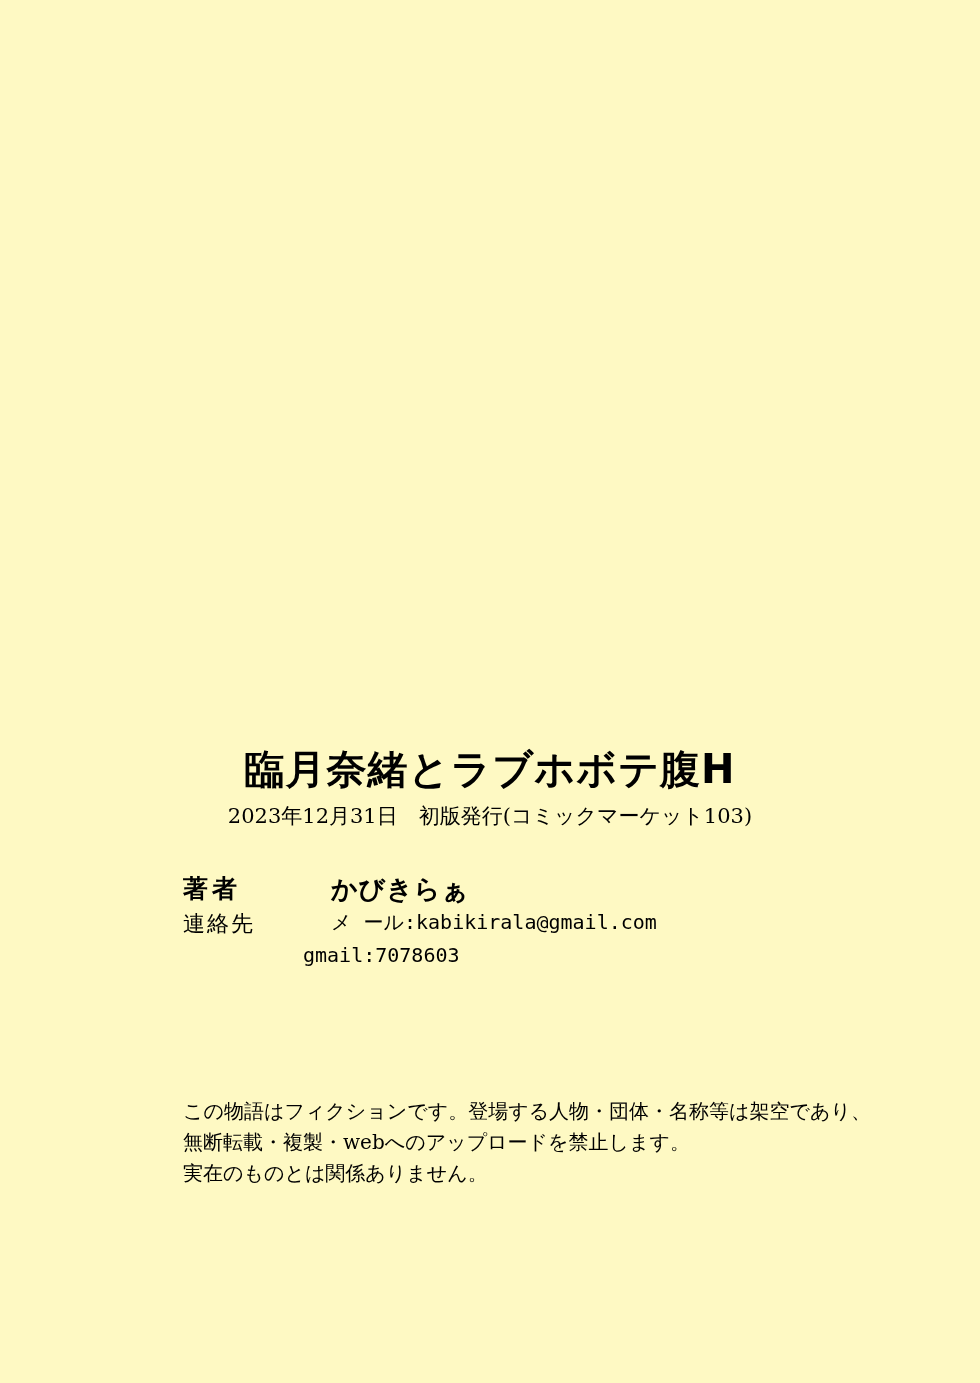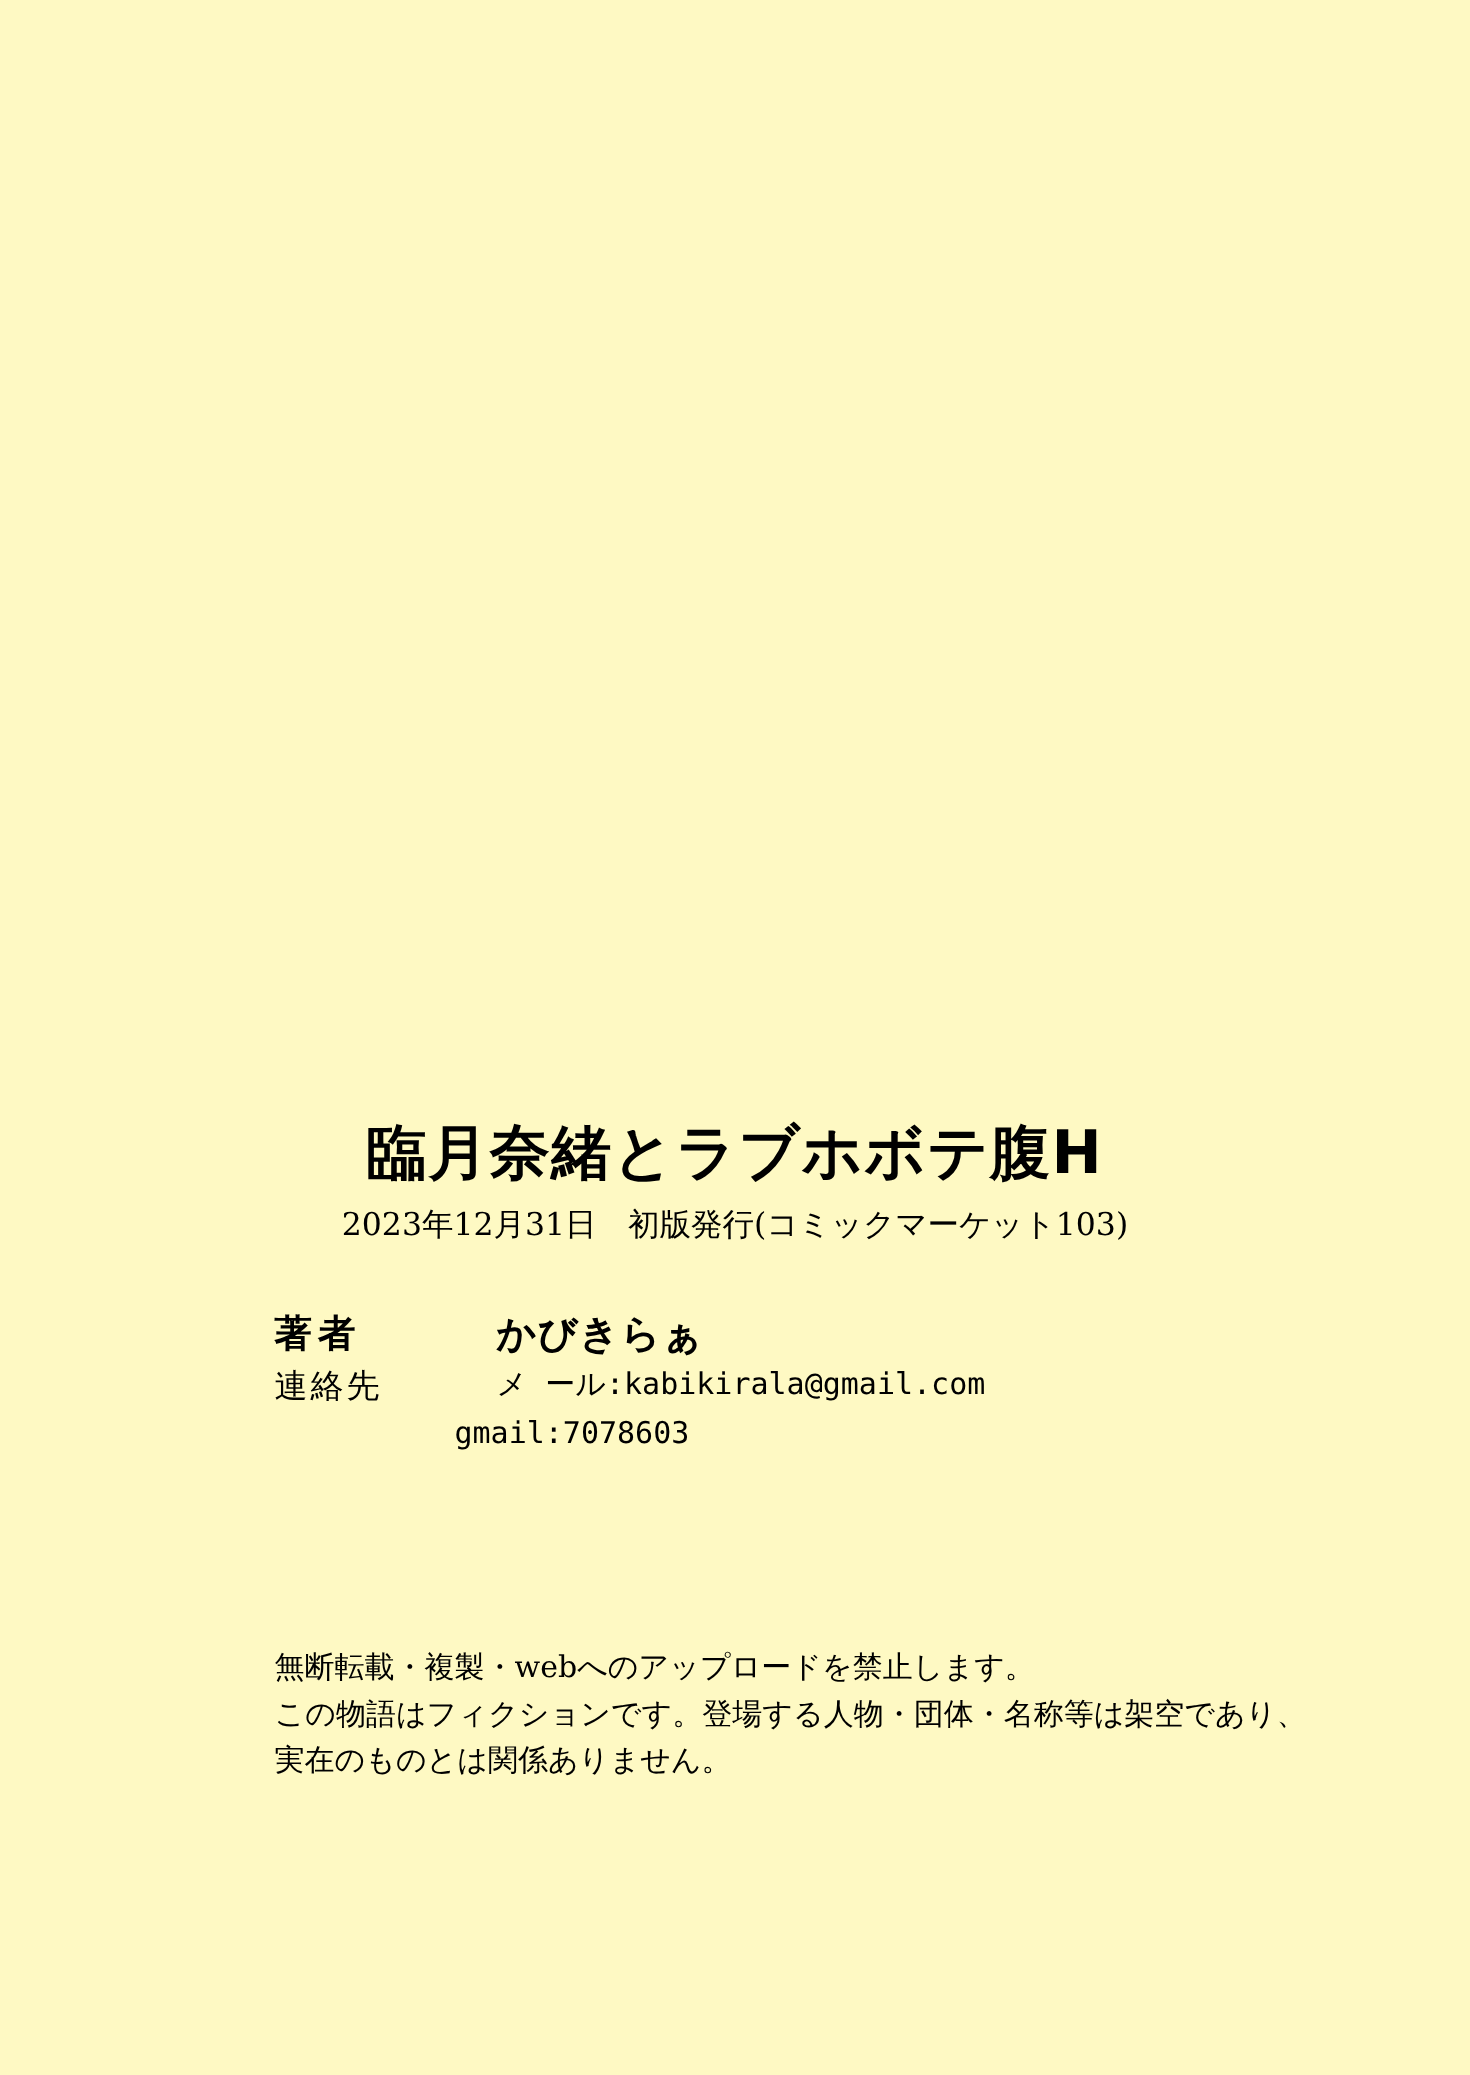--- a/index.html
+++ b/index.html
@@ -138,20 +138,20 @@
         <span class="credit-value mono">メ ール:kabikirala@gmail.com</span>
       </div>
 
       <div class="contact-lines">
         <div class="contact-line">gmail:7078603</div>
       </div>
 
     </div>
 
     <div class="notices">
+      <div class="notice-line">この物語はフィクションです。登場する人物・団体・名称等は架空であり、</div>
       <div class="notice-line">無断転載・複製・webへのアップロードを禁止します。</div>
-      <div class="notice-line">この物語はフィクションです。登場する人物・団体・名称等は架空であり、</div>
       <div class="notice-line">実在のものとは関係ありません。</div>
     </div>
 
   </div>
 
 </div>
 
 </body></html>

